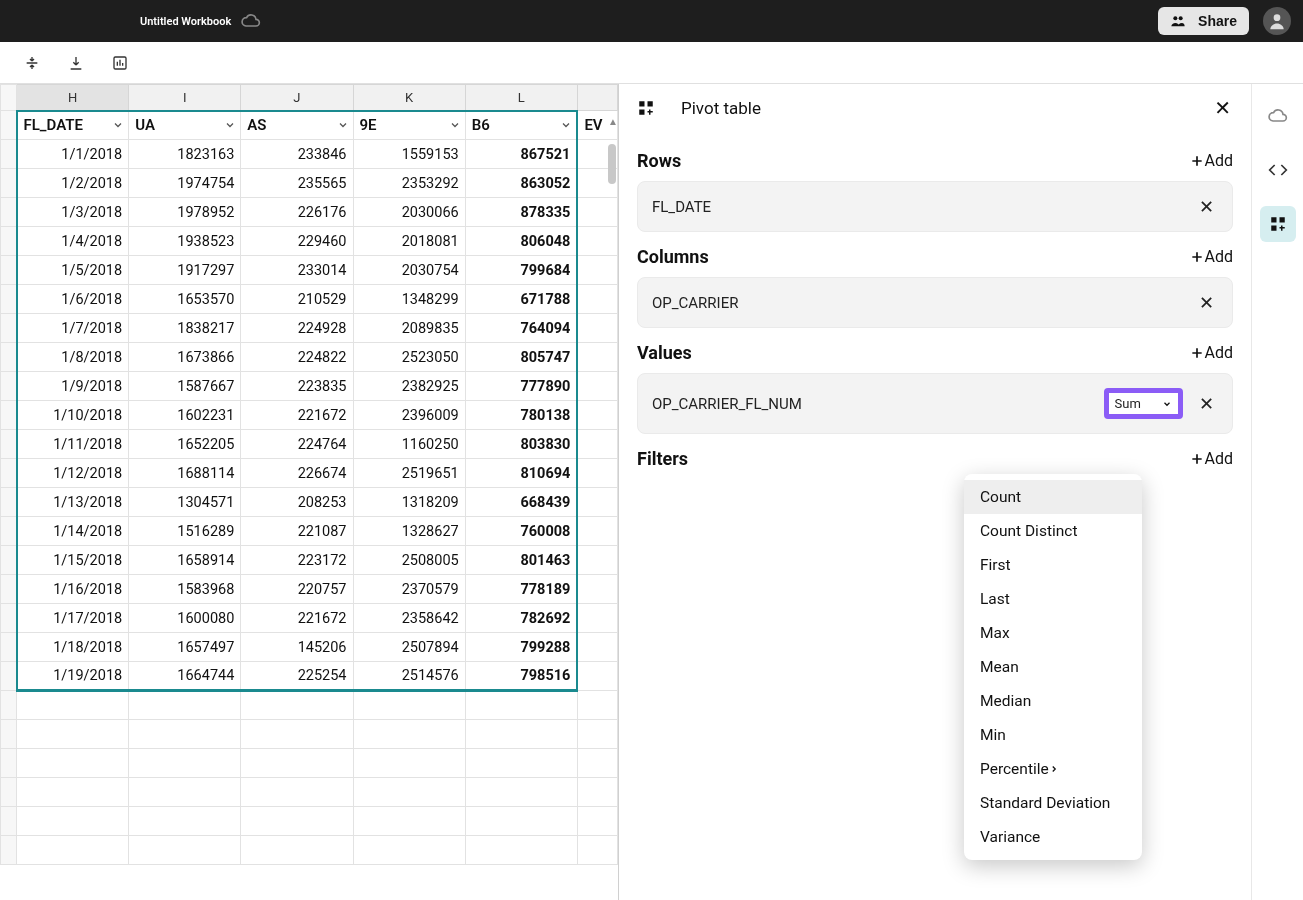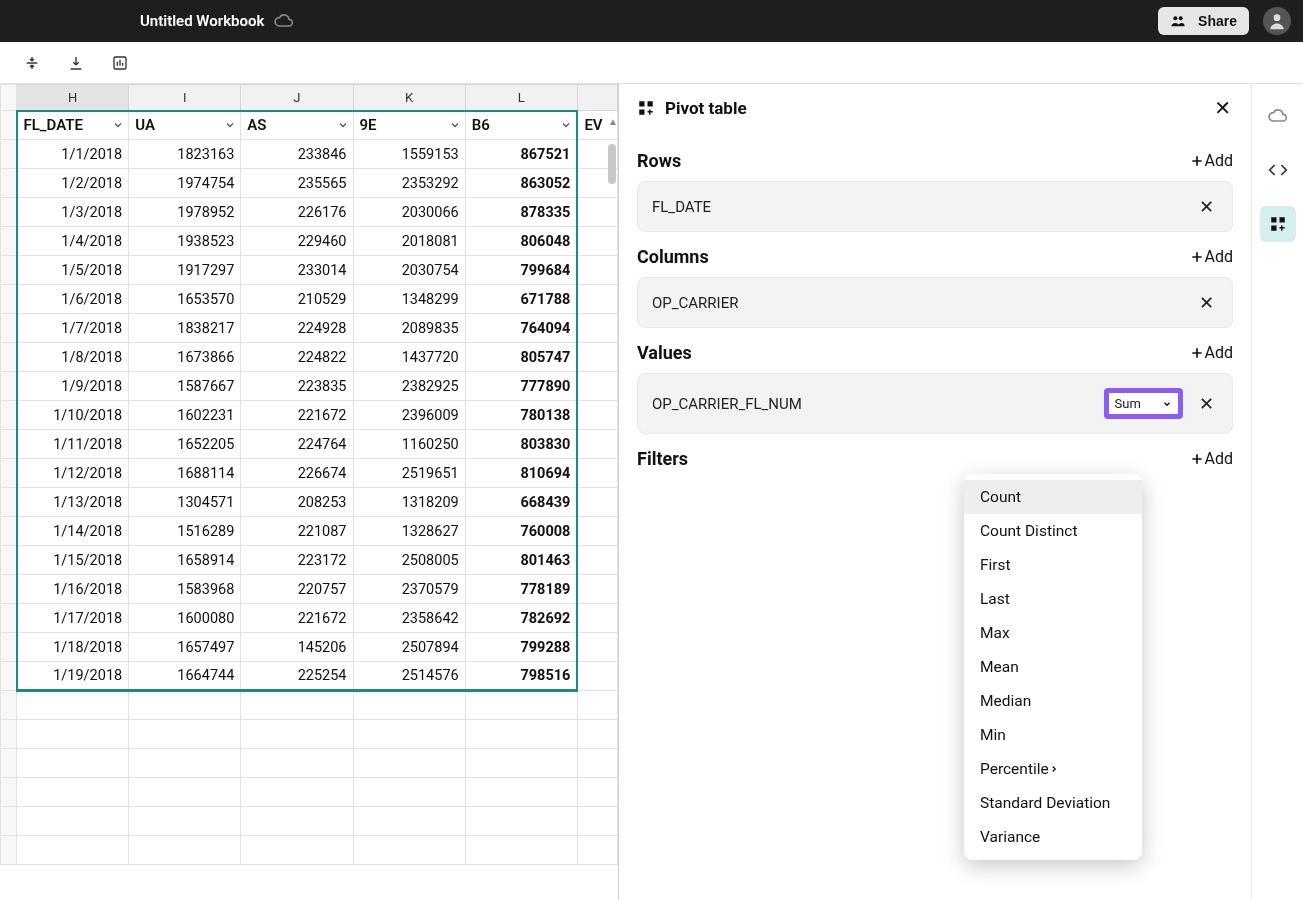--- a/index.html
+++ b/index.html
@@ -16,21 +16,21 @@
   .topbar {
     height: 42px;
     background: #1e1e1e;
     color: #fff;
     display: flex;
     align-items: center;
     padding: 0 12px 0 140px;
   }
   .topbar-title {
     font-weight: 600;
-    font-size: 15px;
+    font-size: 11px;
     margin-right: 10px;
   }
   .topbar .spacer { flex: 1; }
   .cloud-icon-top { color: #888; display:inline-flex; }
   .share-btn {
     background: #e6e6e6;
     color: #111;
     border: none;
     border-radius: 6px;
     padding: 6px 12px;
@@ -157,21 +157,22 @@
   }
   
   .panel-header {
     display: flex;
     align-items: center;
     padding: 14px 20px 14px 18px;
     gap: 10px;
   }
   .panel-header h2 {
     font-size: 17px;
-    font-weight: 700;
+    font-weight: 400;
+    margin-left: 16px;
   }
   .panel-header .spacer { flex:1; }
   .close-x { font-size: 20px; cursor:pointer; line-height:1; }
   .section {
     padding: 4px 18px 12px 18px;
   }
   .section-hdr {
     display:flex; align-items:center; justify-content:space-between;
     margin: 14px 0 10px 0;
   }
@@ -387,21 +388,21 @@
             <td>224928</td>
             <td>2089835</td>
             <td class="sel-border-right">764094</td>
             <td></td>
           </tr>
           <tr>
             <td class="rowhdr-col"></td>
             <td class="sel-border-left">1/8/2018</td>
             <td>1673866</td>
             <td>224822</td>
-            <td>1437720</td>
+            <td>2523050</td>
             <td class="sel-border-right">805747</td>
             <td></td>
           </tr>
           <tr>
             <td class="rowhdr-col"></td>
             <td class="sel-border-left">1/9/2018</td>
             <td>1587667</td>
             <td>223835</td>
             <td>2382925</td>
             <td class="sel-border-right">777890</td>

